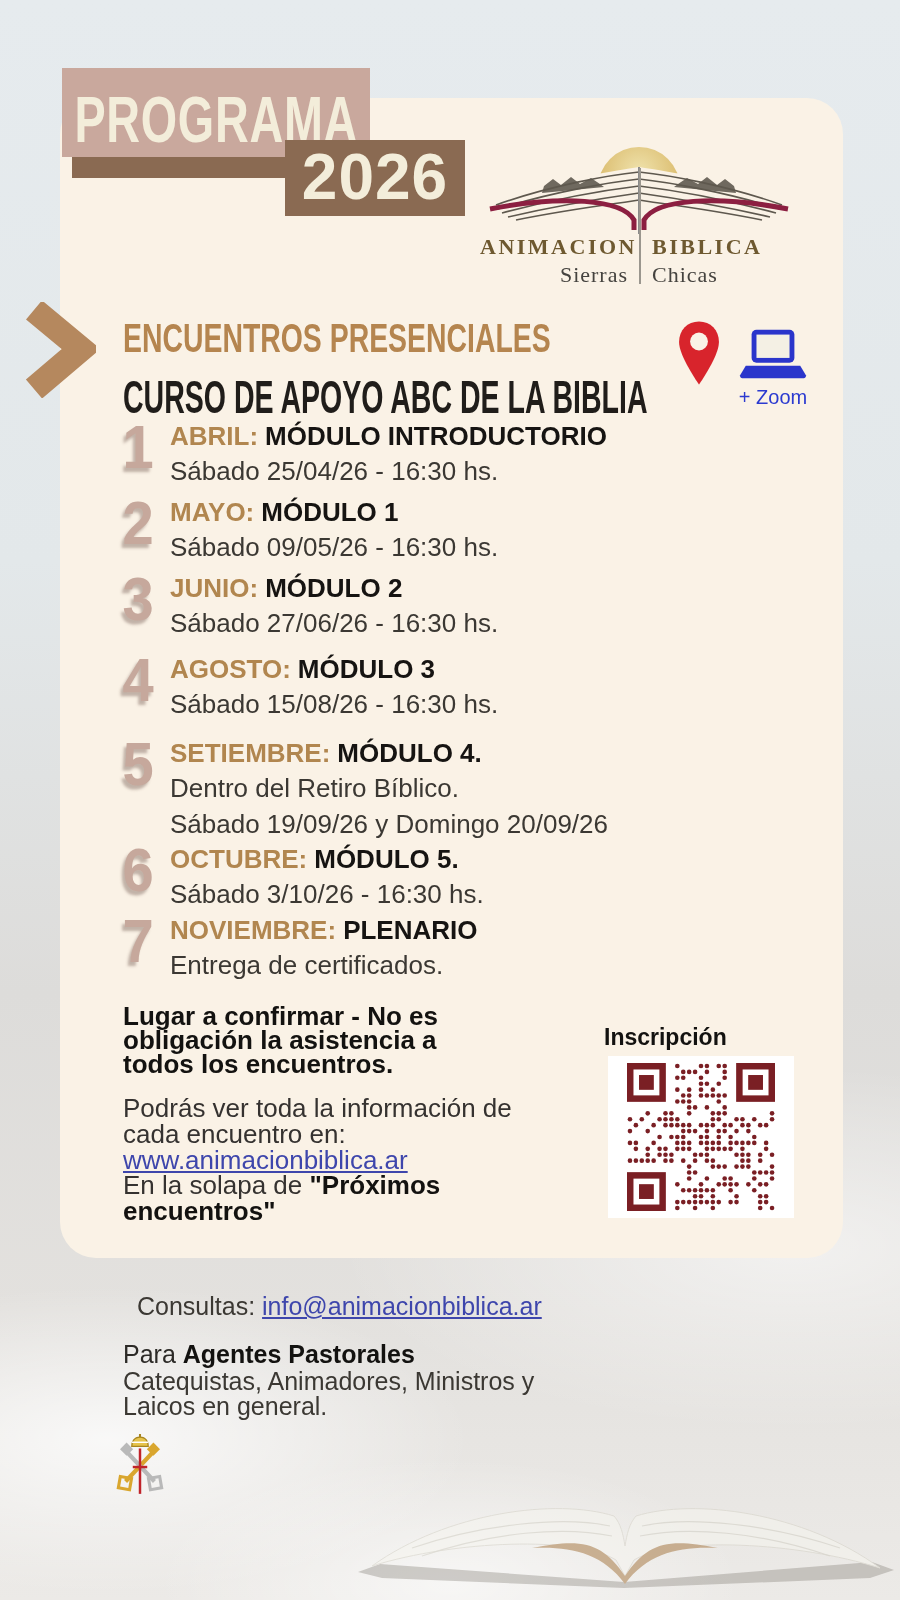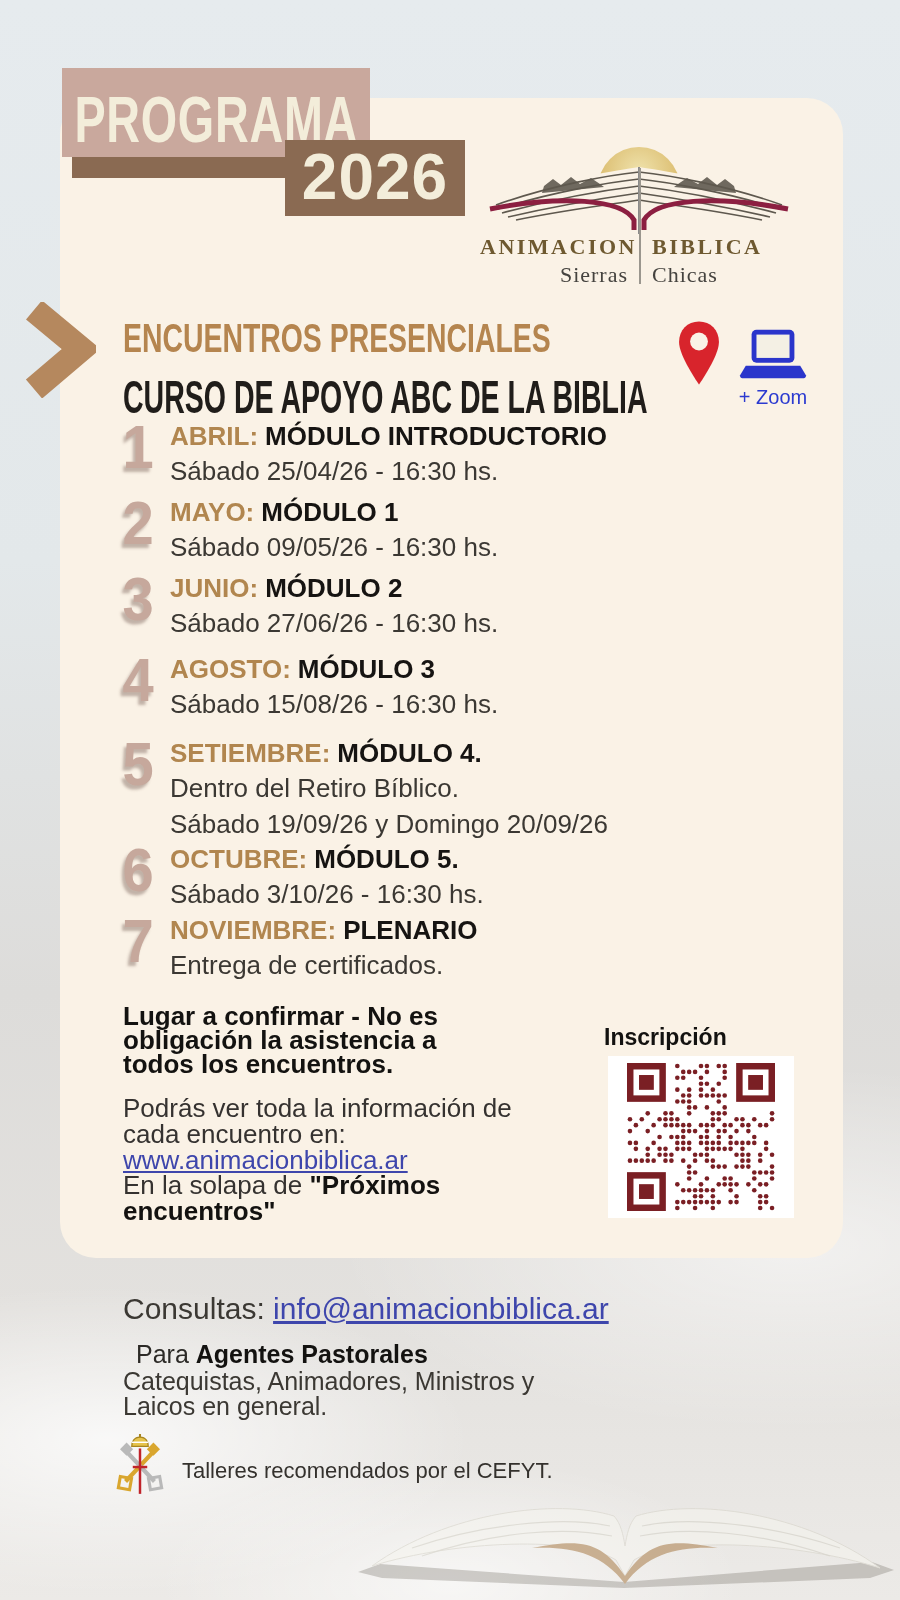--- a/index.html
+++ b/index.html
@@ -54,22 +54,22 @@
   .notes{left:123px;top:1004px;font-size:26px;line-height:24px;font-weight:700;color:#131210;}
   .info{left:123px;top:1096px;font-size:26px;line-height:25.8px;color:#353230;}
   .info b{color:#131210;}
   .site-link,.mail-link{color:#3e46ac;text-decoration:underline;cursor:pointer;}
 
   
   .insc-label{left:604px;top:1024px;font-size:23px;font-weight:700;color:#131210;}
   .qr-box{left:608px;top:1056px;width:186px;height:162px;background:#ffffff;display:flex;align-items:center;justify-content:center;}
 
   
-  .consultas{left:123px;top:1292px;font-size:30px;color:#3b3833;}
-  .para{left:136px;top:1340px;font-size:25px;color:#2c2a27;}
+  .consultas{left:137px;top:1292px;font-size:25px;color:#3b3833;}
+  .para{left:123px;top:1340px;font-size:25px;color:#2c2a27;}
   .para b{color:#131210;}
   .aud1{left:123px;top:1367px;font-size:25px;color:#3b3833;}
   .aud2{left:123px;top:1392px;font-size:25px;color:#3b3833;}
   .emblem{left:112px;top:1434px;width:56px;height:64px;}
   .cefyt{left:182px;top:1458px;font-size:22px;color:#34312d;}
   .book-bottom{left:352px;top:1486px;width:548px;height:108px;opacity:.55;}
 </style>
 </head>
 <body>
 
@@ -437,21 +437,20 @@
     <rect x="36" y="10" width="9" height="9" fill="#d9a62e" transform="rotate(45 40 14)"></rect>
     <rect x="9" y="10" width="9" height="9" fill="#b9b9b9" transform="rotate(-45 14 14)"></rect>
     <rect x="7" y="42" width="11" height="11" fill="none" stroke="#d9a62e" stroke-width="3" transform="rotate(10 12 47)"></rect>
     <rect x="36" y="42" width="11" height="11" fill="none" stroke="#b9b9b9" stroke-width="3" transform="rotate(-10 42 47)"></rect>
     <path d="M27 3 C21 3 19 8 19 12 L35 12 C35 8 33 3 27 3 Z" fill="#e6c34c" stroke="#a8851f" stroke-width="1.2"></path>
     <line x1="19" y1="8" x2="35" y2="8" stroke="#fff" stroke-width="1.4"></line>
     <line x1="27" y1="0" x2="27" y2="3" stroke="#a8851f" stroke-width="2"></line>
     <line x1="27" y1="14" x2="27" y2="58" stroke="#c0232a" stroke-width="2.4"></line>
     <line x1="20" y1="32" x2="34" y2="32" stroke="#c0232a" stroke-width="2.4"></line>
   </svg>
-  <div class="abs cefyt">Talleres recomendados por el CEFYT.</div>
 
   <svg class="abs book-bottom" viewBox="0 0 548 108">
     <path d="M6 86 L30 92 L272 102 L518 92 L542 84 L520 76 L272 96 L28 78 Z" fill="#5f594f" opacity=".5"></path>
     <path d="M20 80 C95 26 205 12 262 30 C269 38 271 48 273 60 C275 48 277 38 284 30 C342 12 452 26 528 82 C445 56 322 50 282 74 L273 90 L264 74 C225 50 104 54 20 80 Z" fill="#f6f5ef" stroke="#d4d1c6" stroke-width="1"></path>
     <path d="M180 62 C230 52 250 56 273 90 C296 56 316 52 366 62 C330 60 296 66 273 98 C250 66 216 60 180 62 Z" fill="#a97c48"></path>
     <g stroke="#c9c6ba" stroke-width="1.2" fill="none" opacity=".8">
       <path d="M60 62 C130 38 210 30 258 40"></path>
       <path d="M70 70 C140 46 212 40 260 50"></path>
       <path d="M488 62 C418 38 338 30 290 40"></path>
       <path d="M478 70 C408 46 336 40 288 50"></path>

